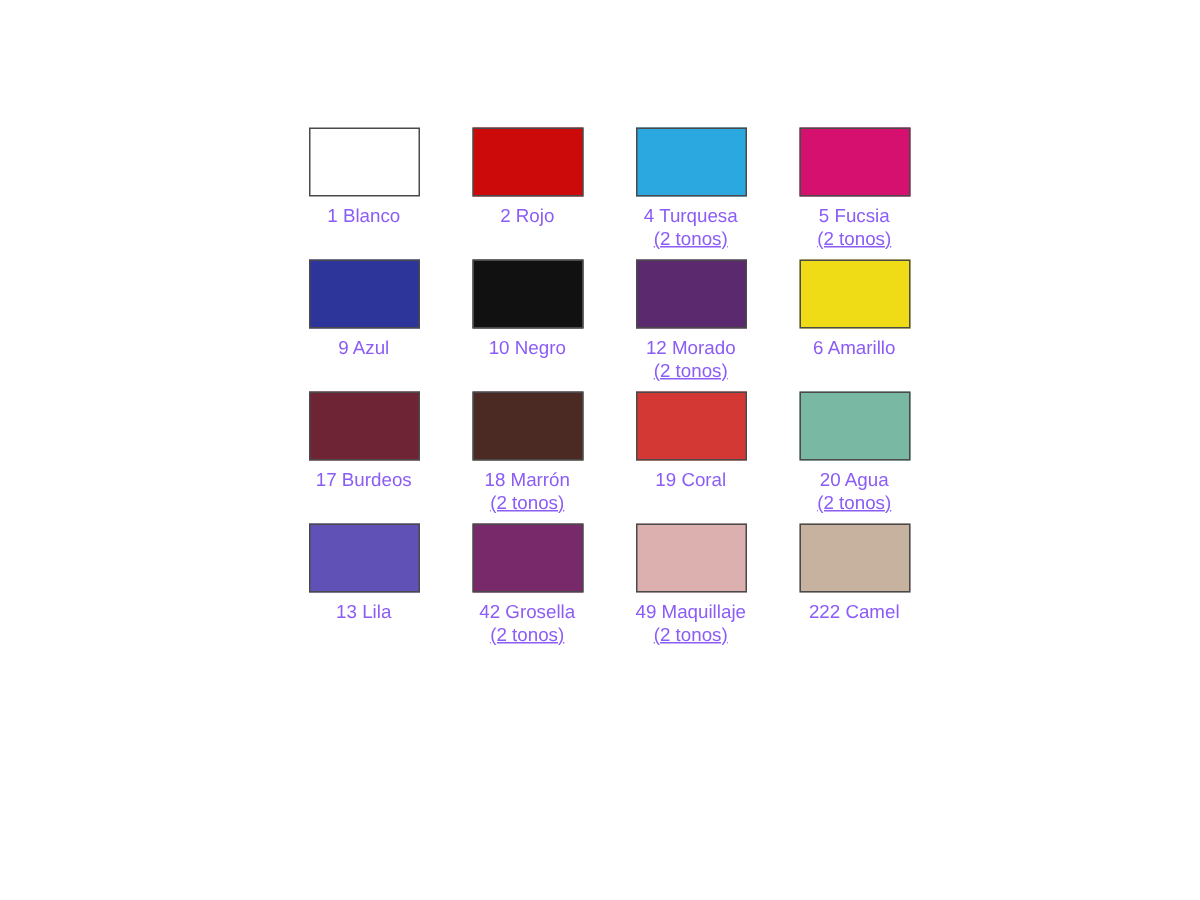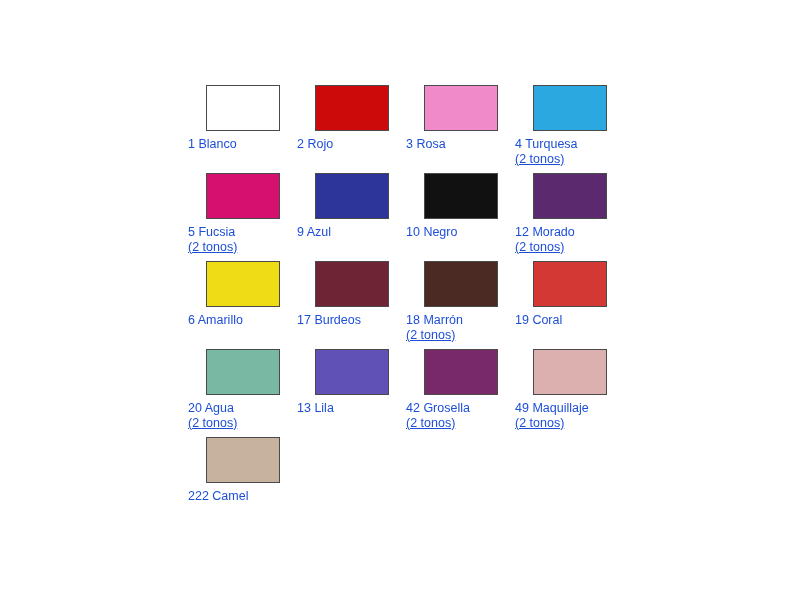--- a/index.html
+++ b/index.html
@@ -39,24 +39,24 @@
   }
   .swatch-chip {
     width: 74px;
     height: 46px;
     margin: 0 auto;
     border: 1px solid #4a4a4a;
     box-sizing: border-box;
   }
   .swatch-label {
     margin-top: 6px;
-    text-align: left;
+    text-align: center;
     font-size: 12.5px;
     line-height: 14.5px;
-    color: #1d4ed8;
+    color: #8b5cf6;
     white-space: nowrap;
   }
   .swatch-label .sub {
     display: block;
     text-decoration: underline;
   }
   .swatch-label .sub:empty {
     display: none;
   }
 </style>
@@ -65,24 +65,20 @@
 
 <div id="swatch-chart">
   <div class="swatch-grid">
       <div class="swatch-cell">
         <div class="swatch-chip" style="background: rgb(255, 255, 255); border-color: rgb(74, 74, 74);"></div>
         <div class="swatch-label"><span class="main">1 Blanco</span></div>
       </div>
       <div class="swatch-cell">
         <div class="swatch-chip" style="background: rgb(204, 10, 10); border-color: rgb(74, 74, 74);"></div>
         <div class="swatch-label"><span class="main">2 Rojo</span></div>
-      </div>
-      <div class="swatch-cell">
-        <div class="swatch-chip" style="background: rgb(240, 138, 200); border-color: rgb(74, 74, 74);"></div>
-        <div class="swatch-label"><span class="main">3 Rosa</span></div>
       </div>
       <div class="swatch-cell">
         <div class="swatch-chip" style="background: rgb(43, 168, 224); border-color: rgb(74, 74, 74);"></div>
         <div class="swatch-label"><span class="main">4 Turquesa</span><span class="sub">(2 tonos)</span></div>
       </div>
       <div class="swatch-cell">
         <div class="swatch-chip" style="background: rgb(214, 16, 110); border-color: rgb(74, 74, 74);"></div>
         <div class="swatch-label"><span class="main">5 Fucsia</span><span class="sub">(2 tonos)</span></div>
       </div>
       <div class="swatch-cell">

